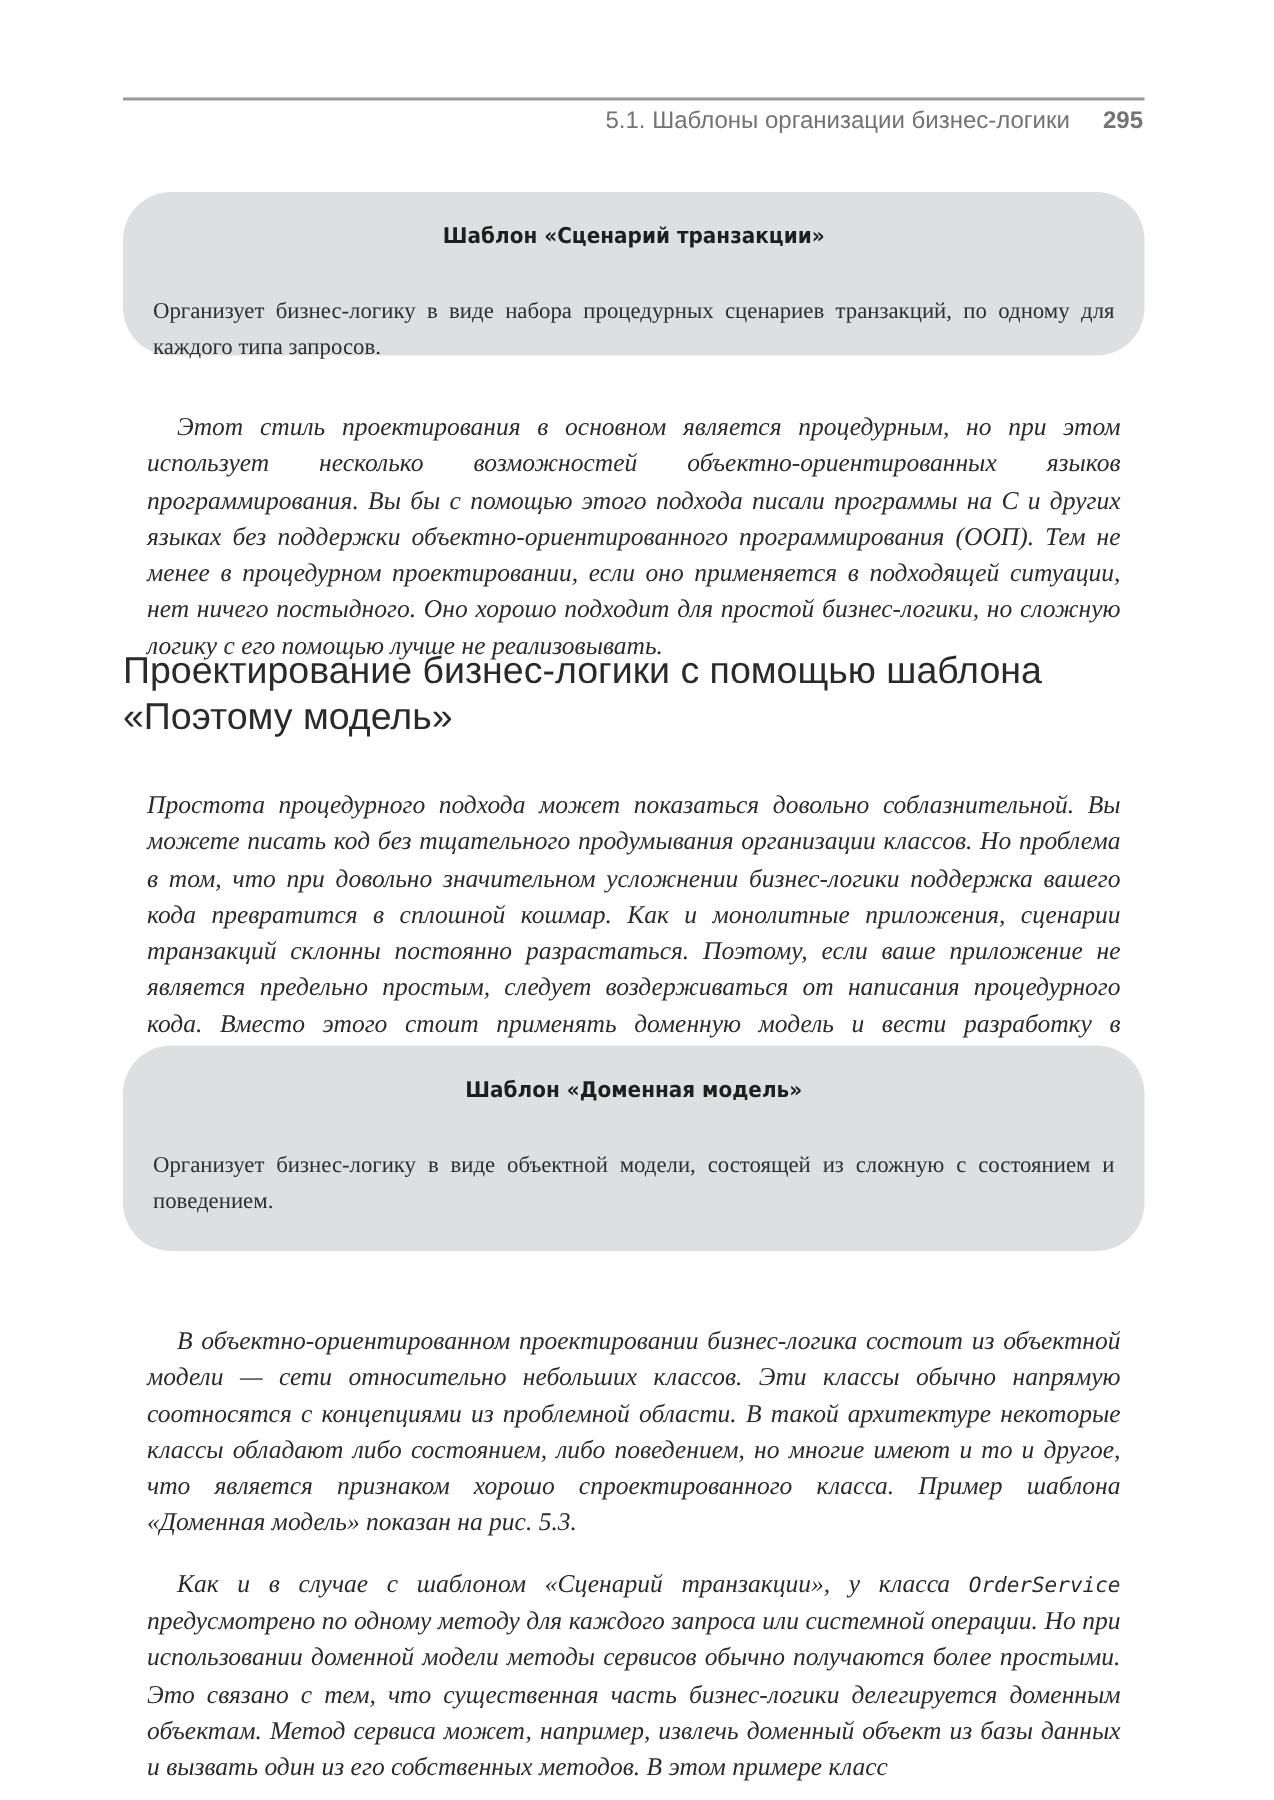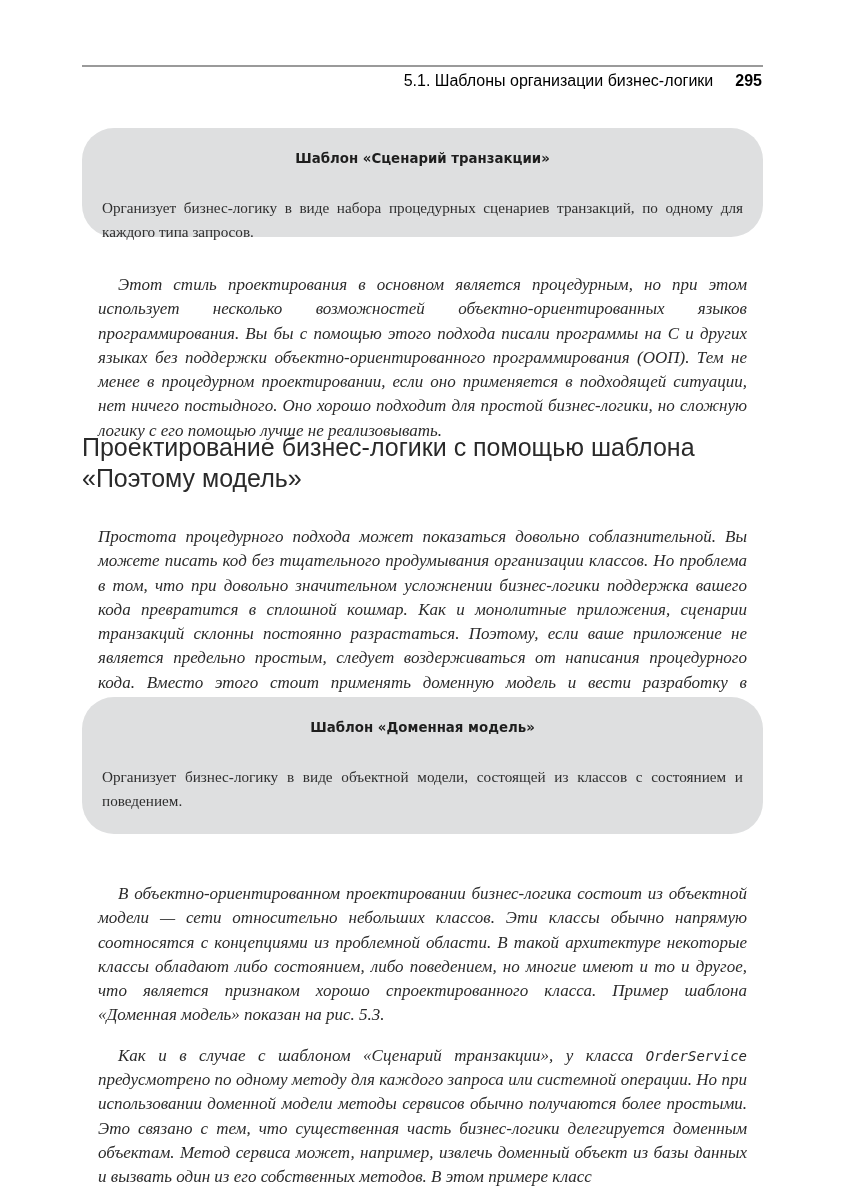--- a/index.html
+++ b/index.html
@@ -6,21 +6,21 @@
   body {
     width: 849px; height: 1200px; position: relative; overflow: hidden;
     font-family: "Liberation Serif", serif; color: #2a2a2a;
   }
   .header-rule {
     position: absolute; left: 82px; top: 65px; width: 681px; height: 2px;
     background: #9a9a9a;
   }
   .running-head {
     position: absolute; right: 87px; top: 72px;
-    font-family: "Liberation Sans", sans-serif; font-size: 16px; color: #000000;
+    font-family: "Liberation Sans", sans-serif; font-size: 16px; color: #737373;
     display: flex; align-items: flex-start; gap: 22px;
   }
   .running-head .pg { font-weight: bold; font-size: 16px; }
   .pattern-box {
     position: absolute; left: 82px; width: 681px; background: #dedfe0;
     box-sizing: border-box; padding: 18px 20px 14px 20px; border-radius: 32px;
   }
   .pattern-box .pb-title {
     font-family: "DejaVu Sans", sans-serif; font-weight: bold; font-size: 14.5px;
     text-align: center; color: #1e1e1e; margin: 4px 0 6px 0; transform: scaleX(0.92);
@@ -63,19 +63,19 @@
 <div class="section-heading">
   <span>Проектирование бизнес-логики с помощью шаблона «Поэтому модель»</span>
 </div>
 
 <div class="para" style="top:509px;">
   <p>Простота процедурного подхода может показаться довольно соблазнительной. Вы можете писать код без тщательного продумывания организации классов. Но проблема в том, что при довольно значительном усложнении бизнес-логики поддержка вашего кода превратится в сплошной кошмар. Как и монолитные приложения, сценарии транзакций склонны постоянно разрастаться. Поэтому, если ваше приложение не является предельно простым, следует воздерживаться от написания процедурного кода. Вместо этого стоит применять доменную модель и вести разработку в объектно-ориентированном стиле.</p>
 </div>
 
 <div class="pattern-box" style="top:697px; height:137px;">
   <div class="pb-title">Шаблон «Доменная модель»</div>
-  <div class="pb-body">Организует бизнес-логику в виде объектной модели, состоящей из классов с состоянием и поведением.</div>
+  <div class="pb-body">Организует бизнес-логику в виде объектной модели, состоящей из сложную с состоянием и поведением.</div>
 </div>
 
 <div class="para" style="top:866px;">
   <p class="indent">В объектно-ориентированном проектировании бизнес-логика состоит из объектной модели — сети относительно небольших классов. Эти классы обычно напрямую соотносятся с концепциями из проблемной области. В такой архитектуре некоторые классы обладают либо состоянием, либо поведением, но многие имеют и то и другое, что является признаком хорошо спроектированного класса. Пример шаблона «Доменная модель» показан на рис. 5.3.</p>
   <p class="indent"><span>Как и в случае с шаблоном «Сценарий транзакции», у класса </span><span class="code">OrderService</span><span> предусмотрено по одному методу для каждого запроса или системной операции. Но при использовании доменной модели методы сервисов обычно получаются более простыми. Это связано с тем, что существенная часть бизнес-логики делегируется доменным объектам. Метод сервиса может, например, извлечь доменный объект из базы данных и вызвать один из его собственных методов. В этом примере класс</span></p>
 </div>
 
 </body></html>

